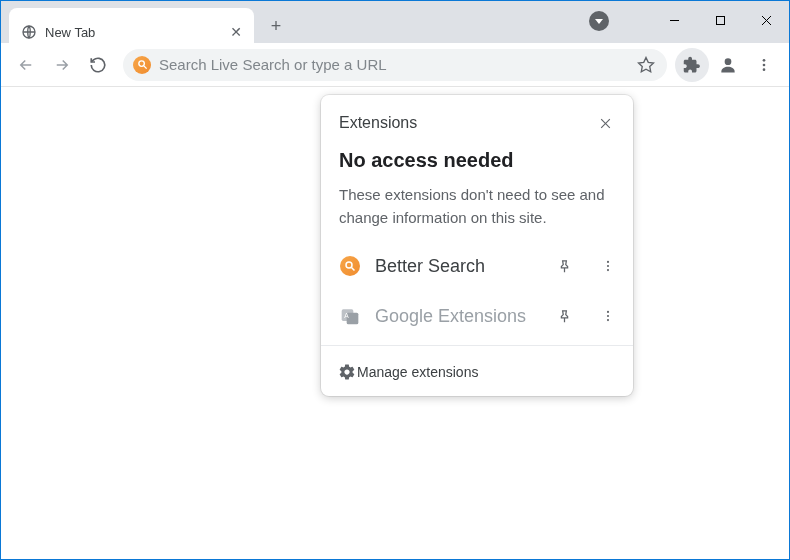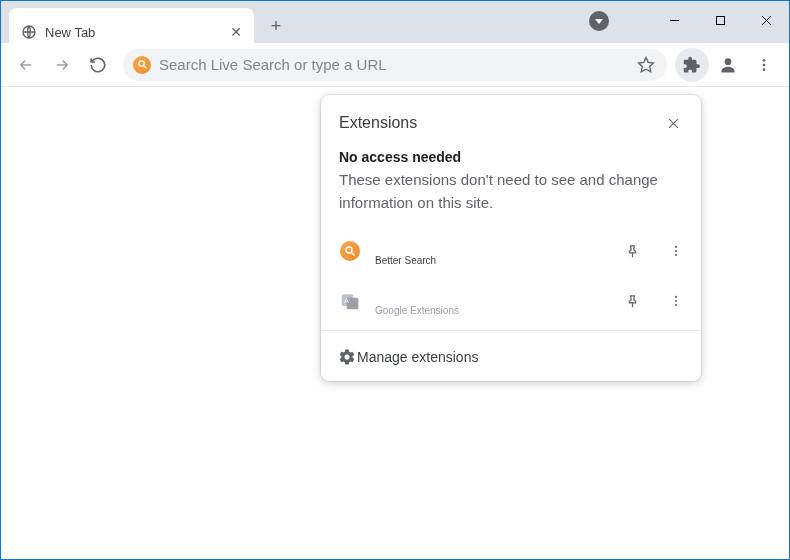--- a/index.html
+++ b/index.html
@@ -131,45 +131,45 @@
   .content {
     position:absolute;
     top:86px; left:1px; right:1px; bottom:1px;
     background:#fff;
   }
   
   .ext-popup {
     position:absolute;
     top: 94px;
     left: 320px;
-    width: 380px;
+    width: 312px;
     background:#fff;
     border-radius:8px;
     box-shadow: 0 2px 10px rgba(0,0,0,0.2), 0 0 0 1px rgba(0,0,0,0.08);
     z-index:10;
     padding-bottom:4px;
   }
   .popup-header {
     display:flex;
     align-items:center;
     padding: 16px 16px 8px 18px;
   }
   .popup-title { font-size:16px; color:#3c4043; flex:1; }
   .popup-close { width:24px;height:24px; color:#5f6368; display:flex;align-items:center;justify-content:center; font-size:16px;}
   .popup-section { padding: 6px 18px 12px 18px; }
-  .section-heading { font-size:14px; font-weight:600; color:#202124; margin-bottom:4px;}
+  .section-heading { font-size:20px; font-weight:600; color:#202124; margin-bottom:12px;}
   .section-desc { font-size:15px; color:#5f6368; line-height:1.5; }
   .ext-row {
     display:flex;
     align-items:center;
     padding: 10px 10px 10px 18px;
     gap: 14px;
   }
   .ext-icon { width:22px; height:22px; display:flex;align-items:center;justify-content:center; flex-shrink:0;}
-  .ext-name { flex:1; font-size:10px; color:#3c4043;margin-top:18px; }
+  .ext-name { flex:1; font-size:18px; color:#3c4043; }
   .ext-name.muted { color:#9aa0a6; }
   .pin-btn, .more-btn {
     width:30px; height:30px;
     display:flex;align-items:center;justify-content:center;
     color:#5f6368;
     border-radius:50%;
   }
   .divider { height:1px; background:#e8eaed; margin: 4px 0; }
   .manage-row {
     display:flex;

